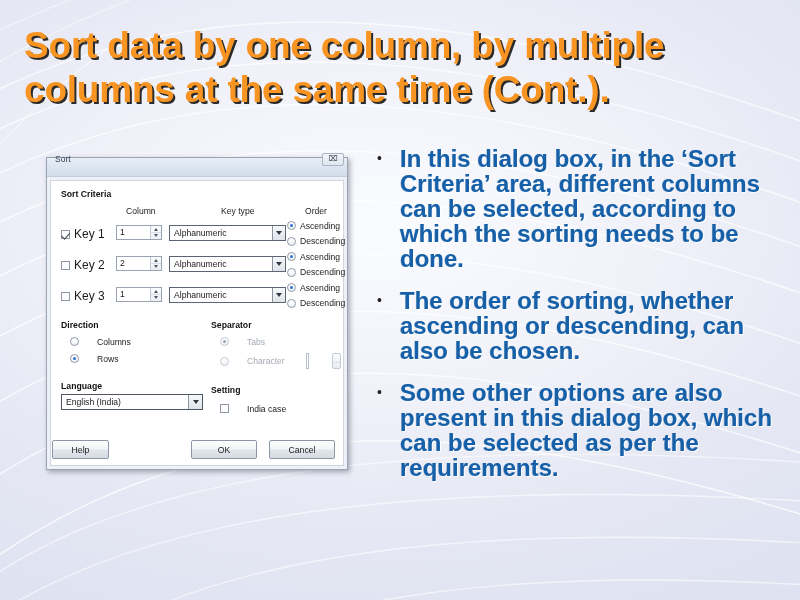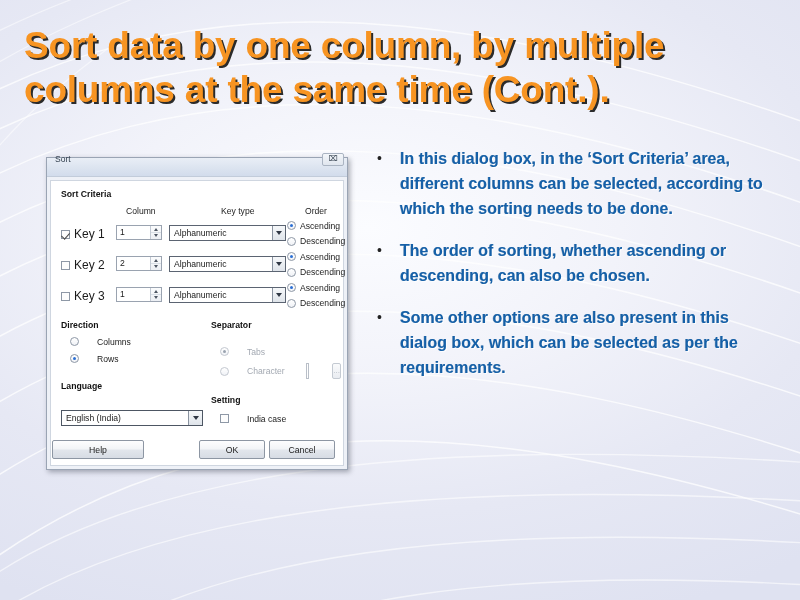--- a/index.html
+++ b/index.html
@@ -36,21 +36,21 @@
     position:absolute; left:370px; top:146px; width:410px; z-index:3;
   }
   .bullet-row { display:flex; margin-bottom:17px; }
   .bullet-row:last-child { margin-bottom:0; }
   .bullet-dot {
     width:30px; flex:0 0 30px; color:#222; font-size:14px; line-height:25px;
     text-align:left; padding-left:7px;
   }
   .bullet-text {
     flex:1 1 auto;
-    font-size:16px; line-height:25px; font-weight:bold;
+    font-size:24px; line-height:25px; font-weight:bold;
     color:#1560A8;
     text-shadow:1px 1px 0 rgba(255,255,255,0.85), -0.5px -0.5px 0 rgba(10,60,110,0.35);
   }
 
   
   #sort-dialog {
     position:absolute; left:46px; top:157px; width:302px; height:313px;
     z-index:4;
     background:#eef1f7;
     border:1px solid #9aa4b4;
@@ -152,21 +152,21 @@
   
   .lower { position:relative; margin-top:6px; }
   .col-left  { position:absolute; left:0;   top:0; width:150px; }
   .col-right { position:absolute; left:150px; top:0; width:130px; }
   .opt-row { display:flex; align-items:center; gap:18px; height:17px; margin-left:9px; }
   .dim { color:#a3a9b2; }
   .dim .rad { border-color:#c3c8d0; }
 
   .lang-combo {
     width:142px; height:16px; border:1px solid #4d5663; background:#fff;
-    display:flex; align-items:stretch; margin-top:19px;
+    display:flex; align-items:stretch; margin-top:3px;
   }
   .lang-combo .val { flex:1 1 auto; padding:0 0 0 4px; font-size:8.6px; line-height:14px; }
   .lang-combo .arrow {
     width:14px; flex:0 0 14px; border-left:1px solid #8a93a0;
     background:linear-gradient(180deg,#f6f8fa,#dfe4ea);
     display:flex; align-items:center; justify-content:center; cursor:pointer;
   }
   .lang-combo .arrow::after {
     content:""; border-left:3px solid transparent; border-right:3px solid transparent;
     border-top:4px solid #2f3744;
@@ -182,22 +182,22 @@
     color:#b0b6bf; font-size:8px; line-height:13px; text-align:center; cursor:pointer;
   }
 
   .btn-row { position:absolute; left:0; right:0; bottom:6px; height:19px; }
   .btn {
     position:absolute; height:19px; border:1px solid #8d96a3; border-radius:2px;
     background:linear-gradient(180deg,#fdfdfe 0%, #f2f4f7 48%, #e2e6ec 52%, #d7dce4 100%);
     font-size:8.7px; color:#1b1b1b; display:flex; align-items:center; justify-content:center;
     cursor:pointer;
   }
-  #btn-help   { left:1px;   width:92px; }
-  #btn-ok     { left:148px; width:66px; }
+  #btn-help   { left:1px;   width:57px; }
+  #btn-ok     { left:140px; width:66px; }
   #btn-cancel { left:218px; width:66px; }
 </style>
 </head>
 <body>
 
 <div id="slide-bg">
   <div class="grad"></div>
   <svg viewBox="0 0 800 600" preserveAspectRatio="none">
     <g fill="none" stroke="#ffffff" stroke-width="1.5" opacity="0.75">
       <path d="M-60,120 C180,-20 460,-10 880,150"></path>
@@ -354,21 +354,21 @@
 
         <div class="group-label" style="margin-top:14px;">Language</div>
         <div class="lang-combo">
           <span class="val">English (India)</span>
           <span class="arrow"></span>
         </div>
       </div>
 
       <div class="col-right">
         <div class="group-label">Separator</div>
-        <div class="opt-row dim" style="margin-top:13px;align-items:center;">
+        <div class="opt-row dim" style="margin-top:3px;align-items:center;">
           <span class="rad on dim"></span>
           <span class="rad-lbl">Tabs</span>
         </div>
         <div class="opt-row dim" style="height:22px;">
           <span class="rad"></span>
           <span class="rad-lbl">Character</span>
           <span class="char-field"></span>
           <span class="ellipsis-btn">...</span>
         </div>
 

